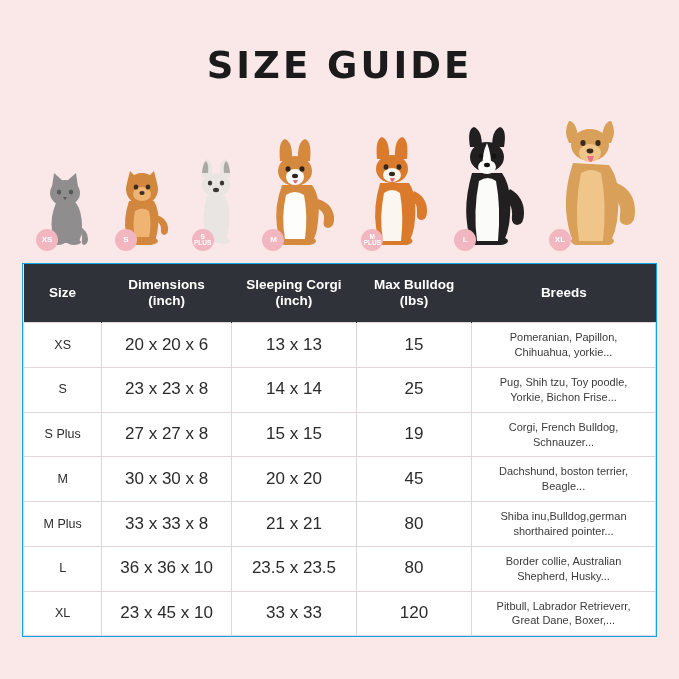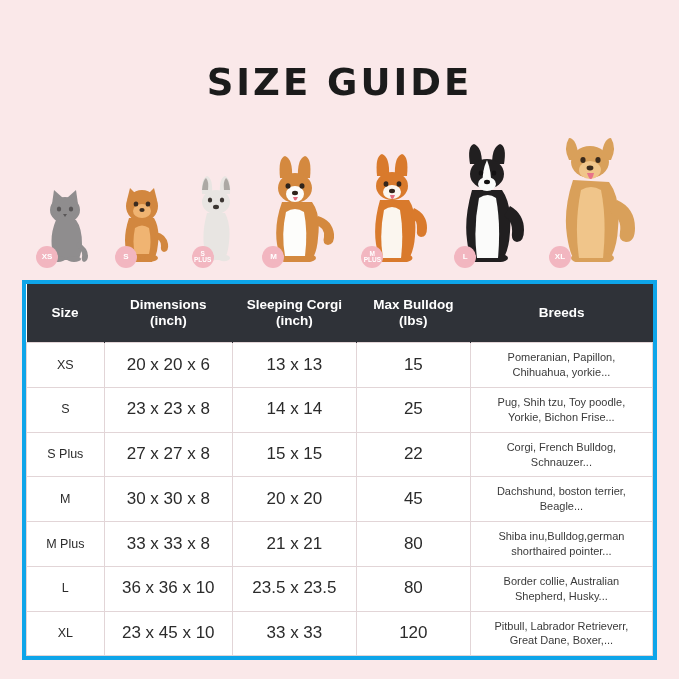--- a/index.html
+++ b/index.html
@@ -19,21 +19,21 @@
     width: 679px;
     height: 679px;
     background: #fae8e9;
   }
   .title {
     text-align: center;
     font-size: 37px;
     font-weight: bold;
     letter-spacing: 3px;
     color: #1b1b1b;
-    padding-top: 61px;
+    padding-top: 44px;
     font-family: "DejaVu Sans", sans-serif;
   }
 
   
   .pets {
     position: relative;
     height: 140px;
     margin: 22px 34px 0 34px;
     display: flex;
     align-items: flex-end;
@@ -67,21 +67,21 @@
     line-height: 0.95;
     text-align: center;
     letter-spacing: 0;
     flex-direction: column;
   }
   .pet-badge.small-text { font-size: 6.5px; }
 
   
   .table-wrap {
     margin: 14px 22px 0 22px;
-    border: 4px solid #0ea5e9;
+    border: 1px solid #0ea5e9;
     background: #ffffff;
   }
   table {
     border-collapse: collapse;
     width: 100%;
     table-layout: fixed;
   }
   thead th {
     background: #2f3238;
     color: #ffffff;
@@ -355,21 +355,21 @@
           <td class="size-col">S</td>
           <td>23 x 23 x 8</td>
           <td>14 x 14</td>
           <td>25</td>
           <td class="breeds">Pug, Shih tzu, Toy poodle, Yorkie, Bichon Frise...</td>
         </tr>
         <tr>
           <td class="size-col">S Plus</td>
           <td>27 x 27 x 8</td>
           <td>15 x 15</td>
-          <td>22</td>
+          <td>19</td>
           <td class="breeds">Corgi, French Bulldog, Schnauzer...</td>
         </tr>
         <tr>
           <td class="size-col">M</td>
           <td>30 x 30 x 8</td>
           <td>20 x 20</td>
           <td>45</td>
           <td class="breeds">Dachshund, boston terrier, Beagle...</td>
         </tr>
         <tr>

